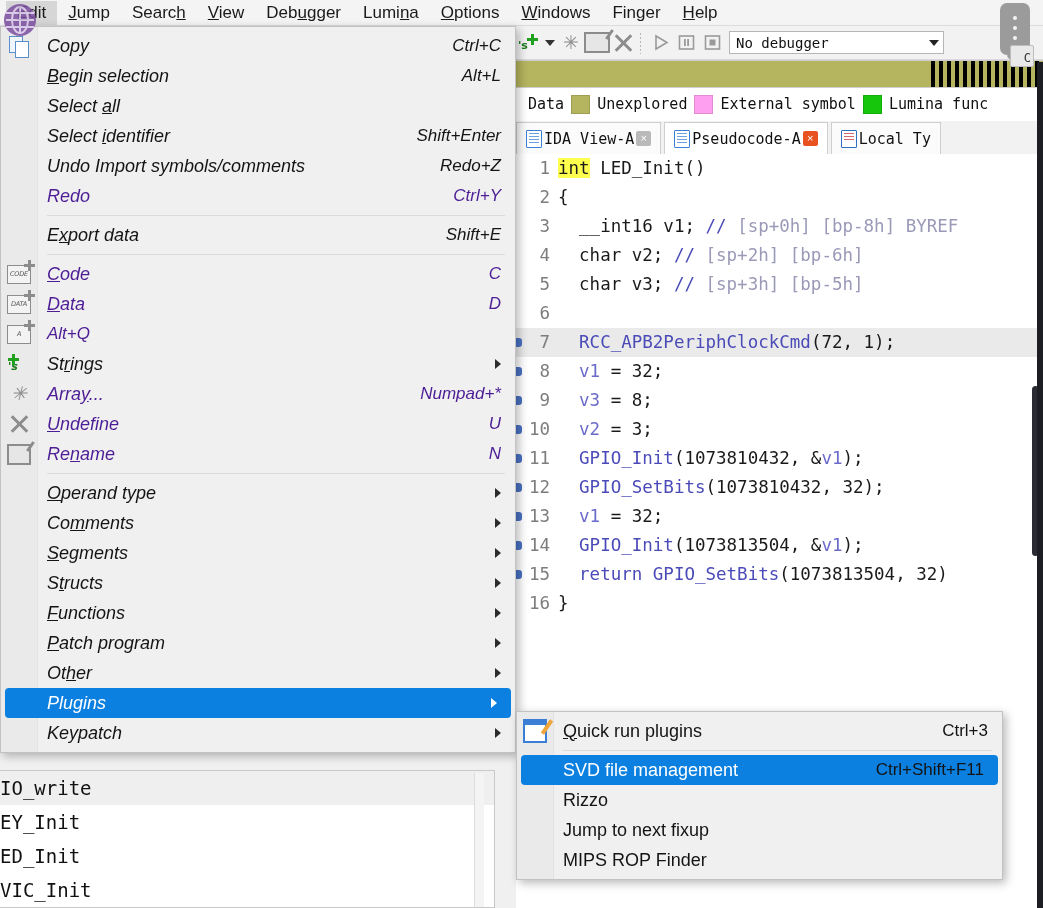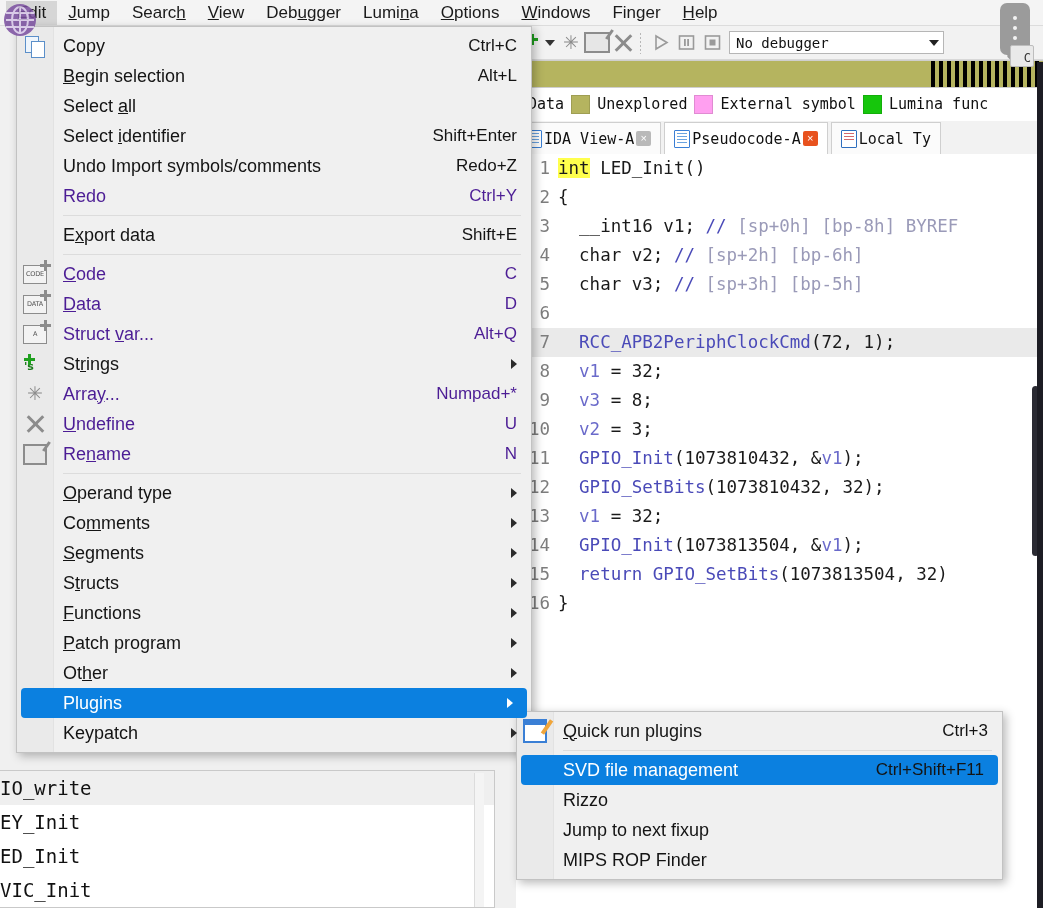--- a/index.html
+++ b/index.html
@@ -127,25 +127,25 @@
   }
   .fn-row{height:34px;line-height:34px;padding-left:0px;white-space:nowrap;}
   .fn-row.sel{background:#efefef;}
   #fnlist-sb{position:absolute;right:10px;top:2px;width:9px;height:134px;background:#f4f4f4;border-left:1px solid #dcdcdc;}
 
   
   #dark-edge{position:absolute;right:0;top:62px;width:6px;height:846px;background:#1d1d24;}
 
   
   #editmenu{
-    position:absolute;left:16px;top:26px;width:516px;
+    position:absolute;left:0;top:26px;width:516px;
     background:#f0f0f0;border:1px solid #c2c2c2;
     box-shadow:3px 3px 9px rgba(0,0,0,.28);
     padding:4px 0 4px 0;box-sizing:border-box;
-    font-size:18px;color:#141414;
+    font-size:18px;color:#141414;font-style:italic;
   }
   #editmenu .gutter{position:absolute;left:0;top:0;bottom:0;width:36px;background:#eaeaea;border-right:1px solid #e2e2e2;}
   .mi{
     position:relative;height:30px;display:flex;align-items:center;
     padding-left:46px;padding-right:14px;white-space:nowrap;cursor:default;z-index:2;
   }
   .mi .lbl{flex:1;}
   .mi .acc{color:#141414;font-size:17px;}
   .mi.dis .lbl,.mi.dis .acc{color:#4c1d95;}
   .mi.sel{background:#0b80e0;border-radius:4px;margin:0 4px;padding-left:42px;}
@@ -381,21 +381,20 @@
         <span class="mico">
           <span class="ic-box">DATA<span class="ic-plus"></span></span>
         </span>
         <span class="lbl"><u>D</u>ata</span>
         <span class="acc">D</span>
       </div>
       <div class="mi dis">
         <span class="mico">
           <span class="ic-box">A<span class="ic-plus"></span></span>
         </span>
-        <span class="lbl">Struct <u>v</u>ar...</span>
         <span class="acc">Alt+Q</span>
       </div>
       <div class="mi">
         <span class="mico">
           <span class="ic-sgreen">
             <span>'s</span>
             <span class="ic-plus green" style="right: 1px; top: 0px;"></span>
           </span>
         </span>
         <span class="lbl">St<u>r</u>ings</span>

